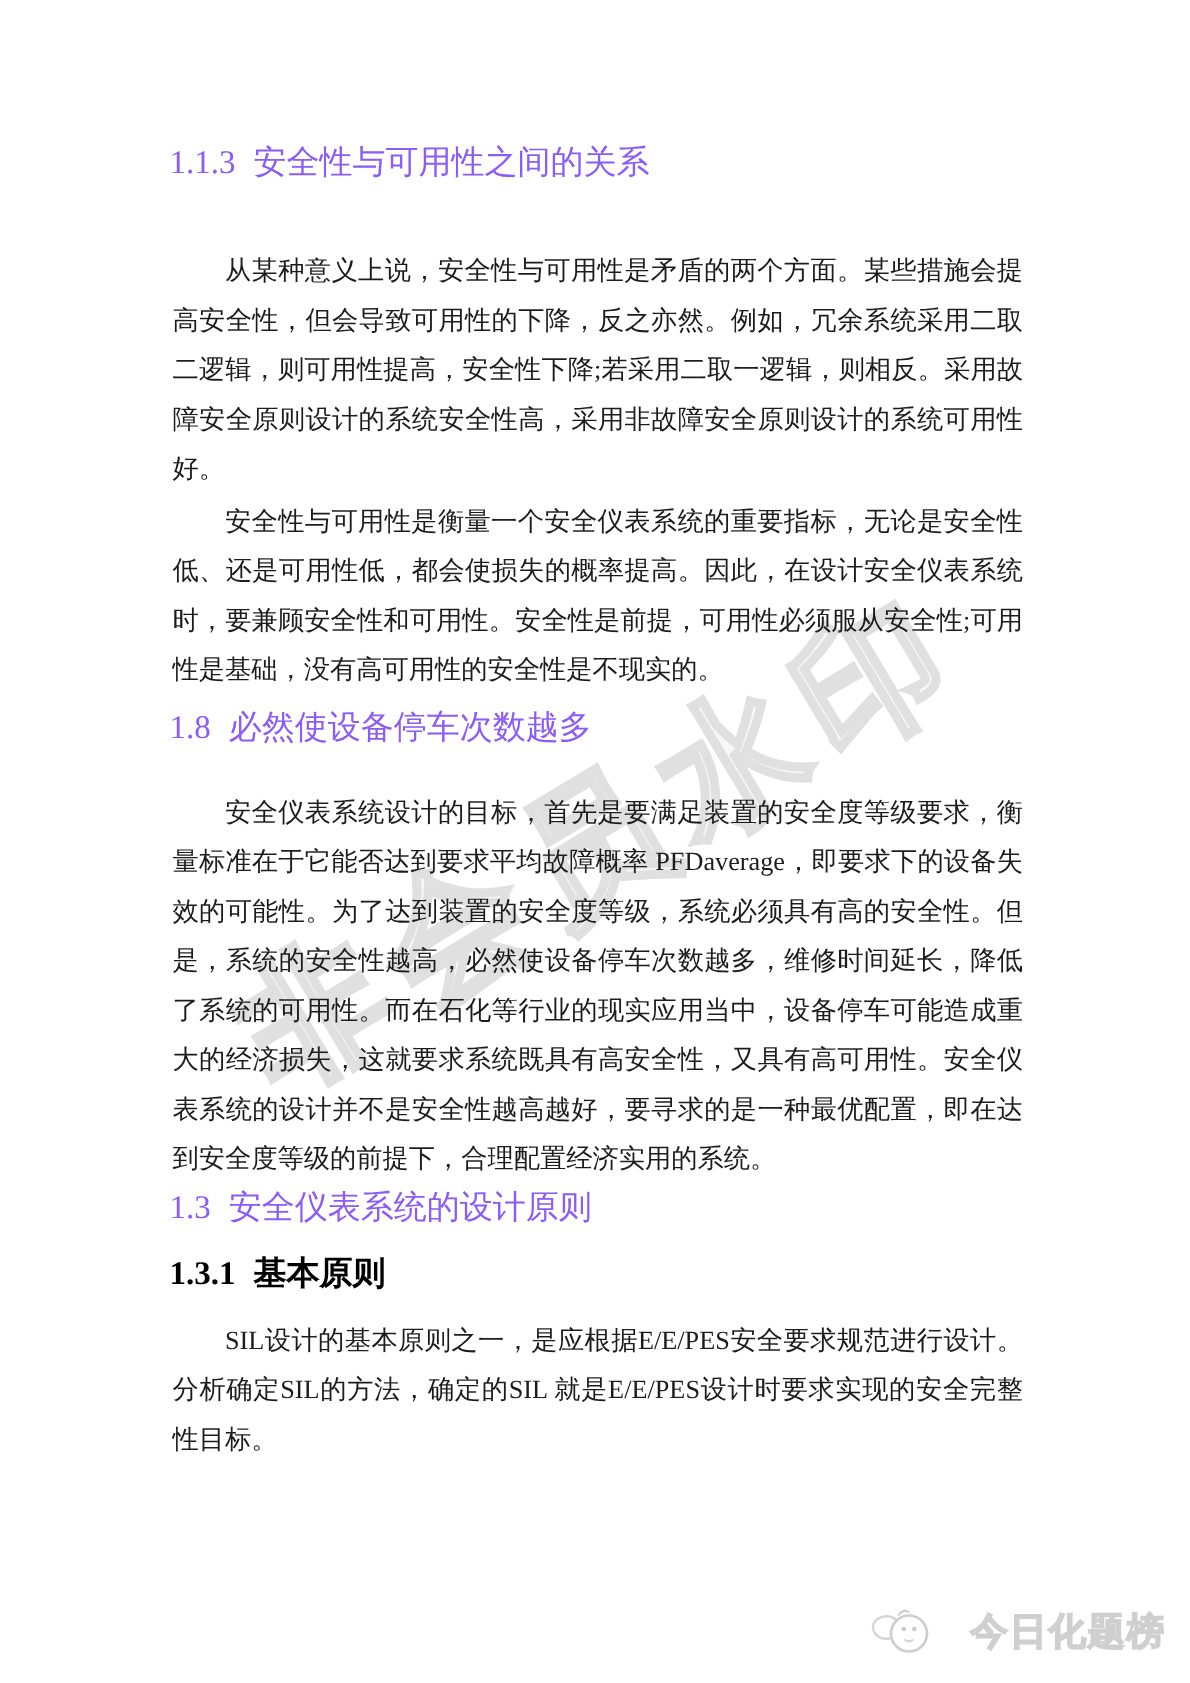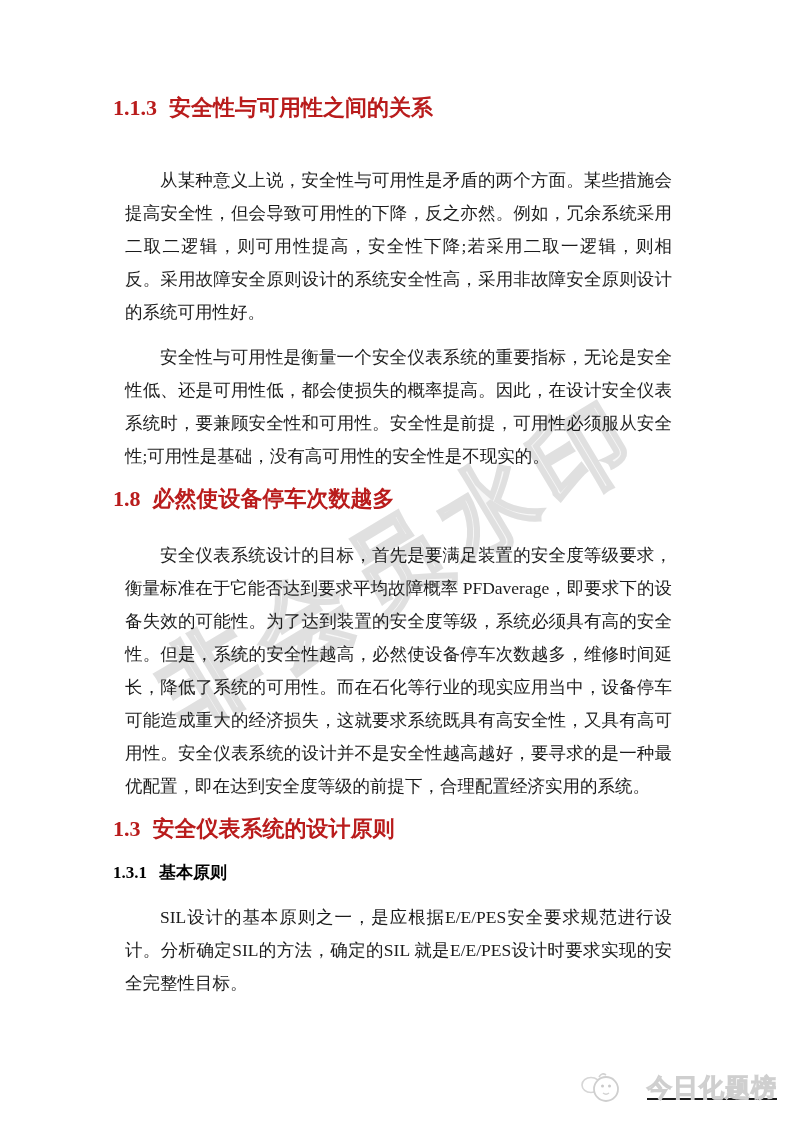--- a/index.html
+++ b/index.html
@@ -35,36 +35,36 @@
     z-index: 0;
   }
 
   
   .doc {
     position: relative;
     z-index: 1;
     padding: 94px 109px 0 113px;
   }
   .doc p.para {
-    margin: 12px;
+    margin: 2px;
     font-size: 17.5px;
     line-height: 33px;
     text-align: justify;
     text-indent: 2em;
     color: #1c1c1c;
   }
   .h-section {
     font-size: 22px;
     line-height: 28px;
-    font-weight: 700;
-    color: #b91c1c;
+    font-weight: 400;
+    color: #8b5cf6;
     margin: 0;
   }
   .h-sub {
-    font-size: 17px;
+    font-size: 22px;
     line-height: 24px;
     font-weight: 700;
     color: #000;
     margin: 0;
   }
   .h-section .hnum, .h-sub .hnum { margin-right: 12px; }
 
   
   .doc > :nth-child(1) { margin: 0 0 42px 0; }    
   .doc > :nth-child(4) { margin: 8px 0 26px 0; }  
@@ -73,21 +73,20 @@
 
   
   .brand {
     position: absolute;
     right: 16px;
     top: 1068px;
     display: flex;
     align-items: center;
     gap: 22px;
     z-index: 1;
-    text-decoration: underline;
   }
   .brand-text {
     font-family: "Liberation Sans", sans-serif;
     font-size: 25px;
     font-weight: 700;
     letter-spacing: 1px;
     color: #f2f2f2;
     -webkit-text-stroke: 1px #cfcfcf;
     user-select: none;
   }

